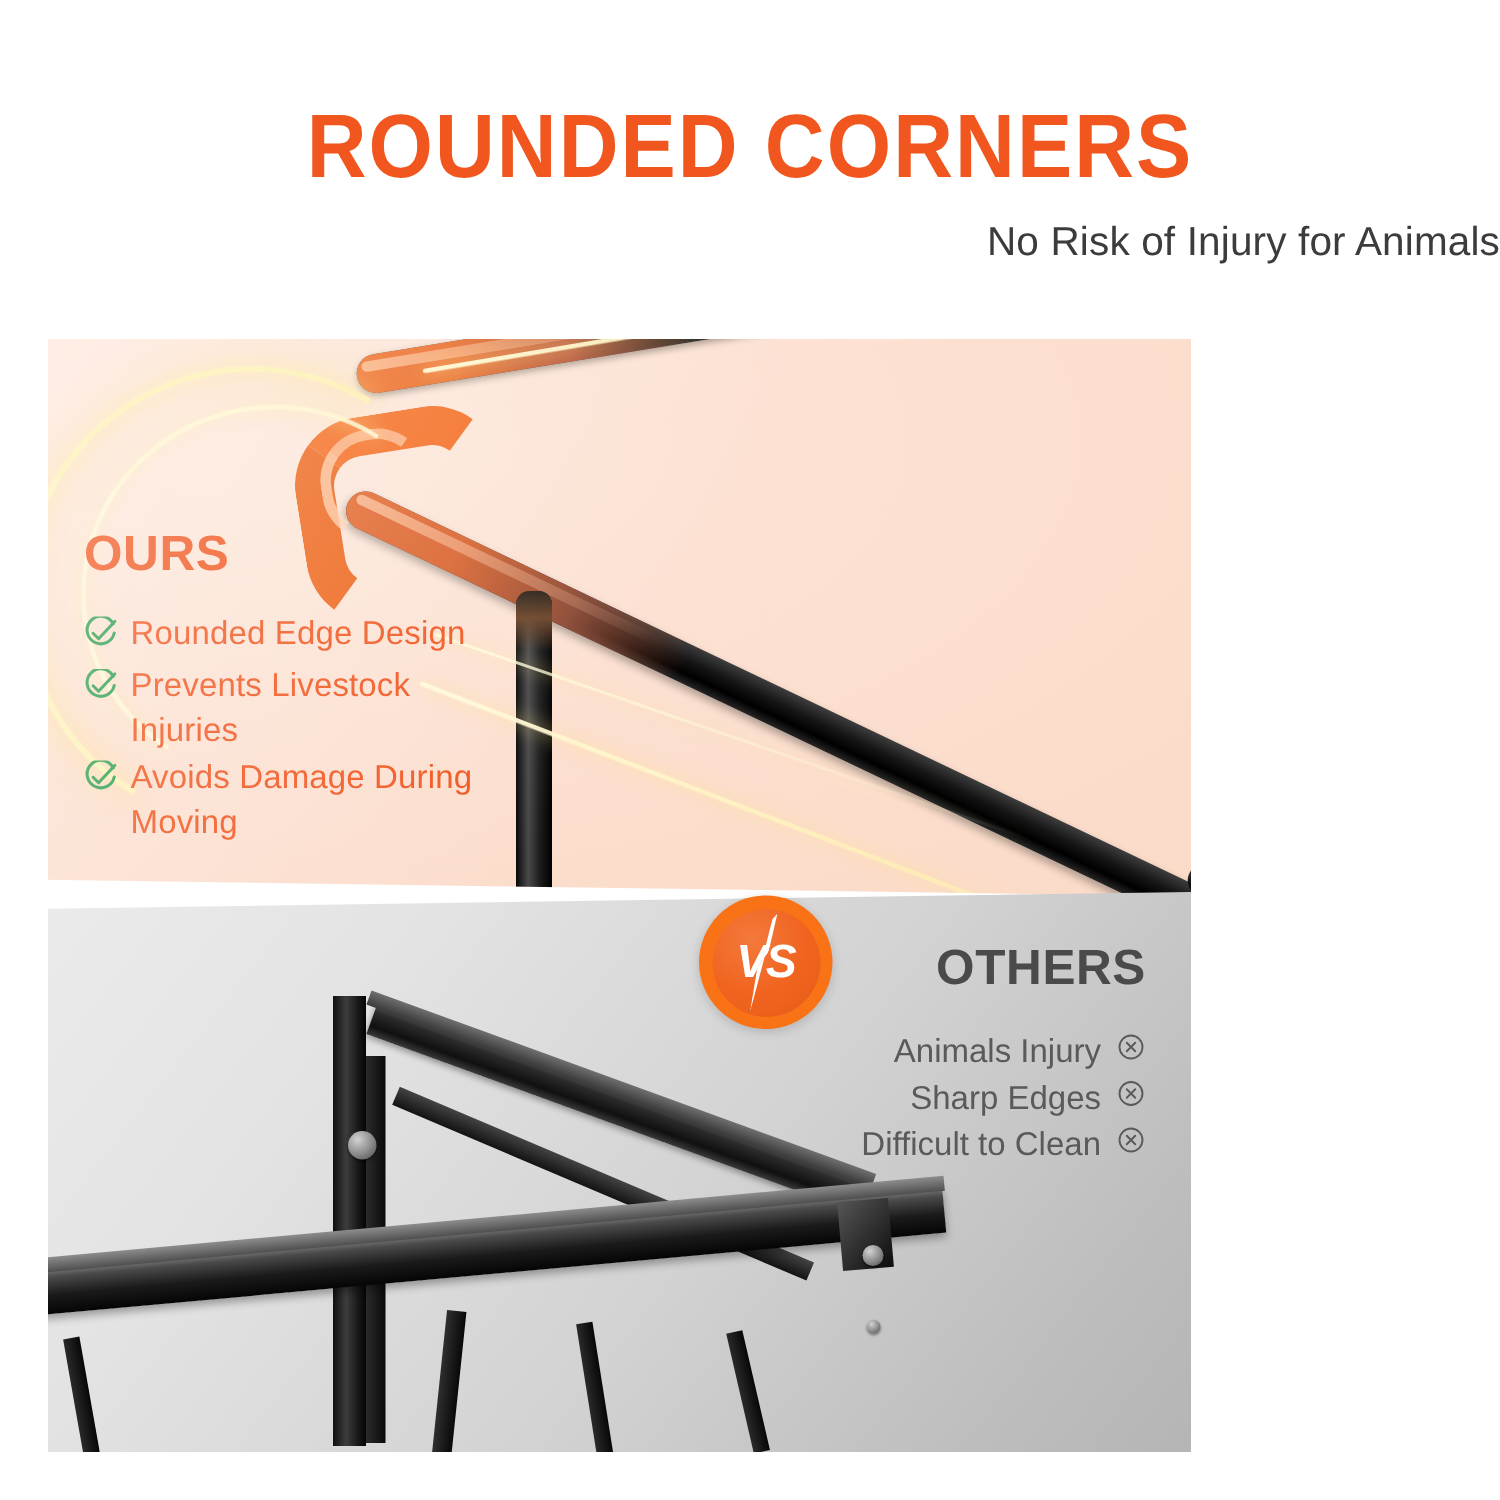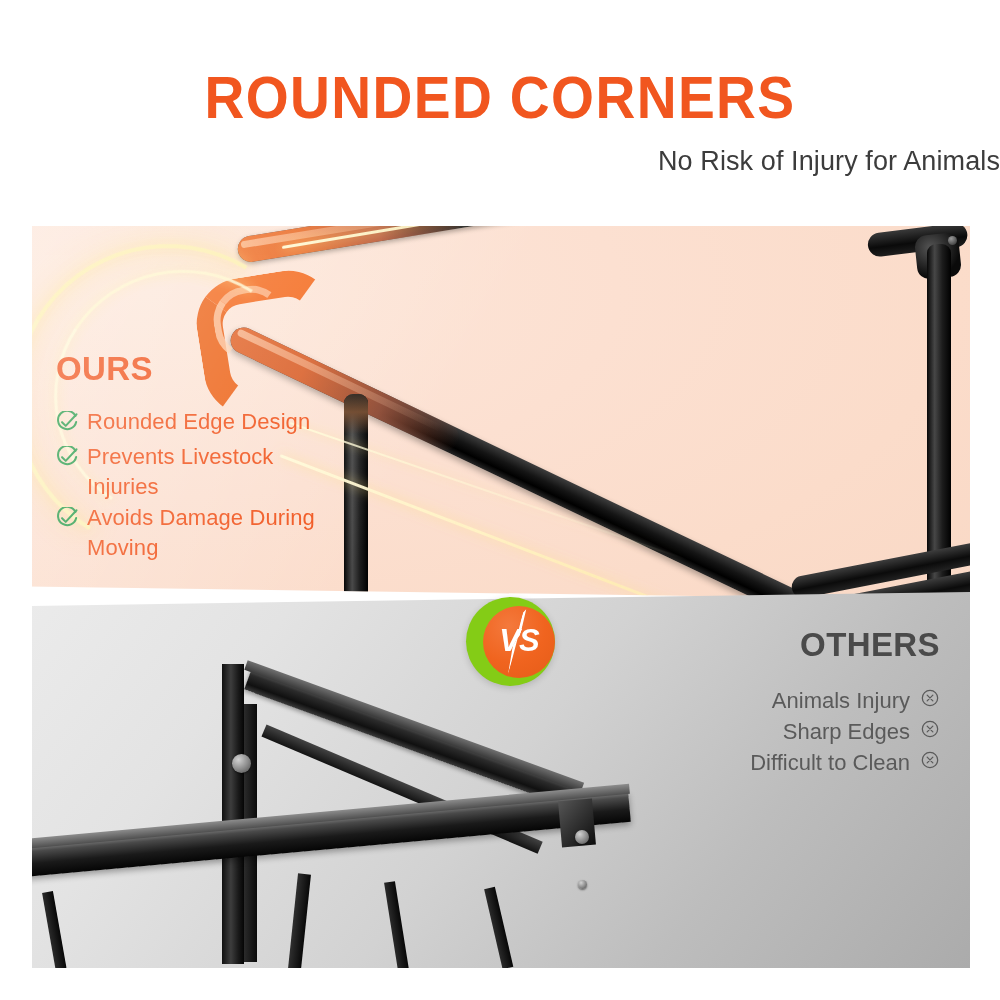--- a/index.html
+++ b/index.html
@@ -19,21 +19,21 @@
     transform:scaleX(0.92);transform-origin:center;
     white-space:nowrap;
   }
   .subtitle{
     position:absolute;left:0;top:148px;width:1000px;text-align:right;
     font-weight:400;font-size:27px;color:#3c3c3c;line-height:1;
     letter-spacing:.1px;white-space:nowrap;
   }
 
   
-  .stage{position:absolute;left:32px;top:226px;width:938px;height:742px;overflow:hidden;}
+  .stage{position:absolute;left:32px;top:226px;width:762px;height:742px;overflow:hidden;}
 
   
   .panel-top{
     position:absolute;left:0;top:0;width:938px;height:374px;overflow:hidden;
     background:
       radial-gradient(120% 130% at 12% 18%, #fde7da 0%, #fce0d1 42%, #fbdcca 72%, #f9d8c5 100%);
     clip-path:polygon(0 0, 100% 0, 100% 100%, 0 96.4%);
   }
   
   .panel-top:after{
@@ -283,22 +283,22 @@
   .others-list{list-style:none;margin:0;padding:0;}
   .others-item{
     display:flex;align-items:center;justify-content:flex-end;gap:10px;
     font-size:22px;color:#5a5a5a;line-height:1.42;font-weight:400;
   }
   .x-icon{flex:0 0 auto;}
 
   
   .vs-badge{
     position:absolute;left:466px;top:597px;width:89px;height:89px;
-    border-radius:50%;background:#84cc16;
-    display:flex;align-items:center;justify-content:flex-end;
+    border-radius:50%;background:#f97316;
+    display:flex;align-items:center;justify-content:center;
     box-shadow:0 2px 7px rgba(0,0,0,.16);
     z-index:20;
   }
   .vs-inner{
     width:72px;height:72px;border-radius:50%;
     background:radial-gradient(circle at 36% 28%,#f4793c 0%,#f0641f 52%,#e55c18 100%);
     position:relative;
   }
   .vs-text{
     position:absolute;inset:0;display:flex;align-items:center;justify-content:center;

